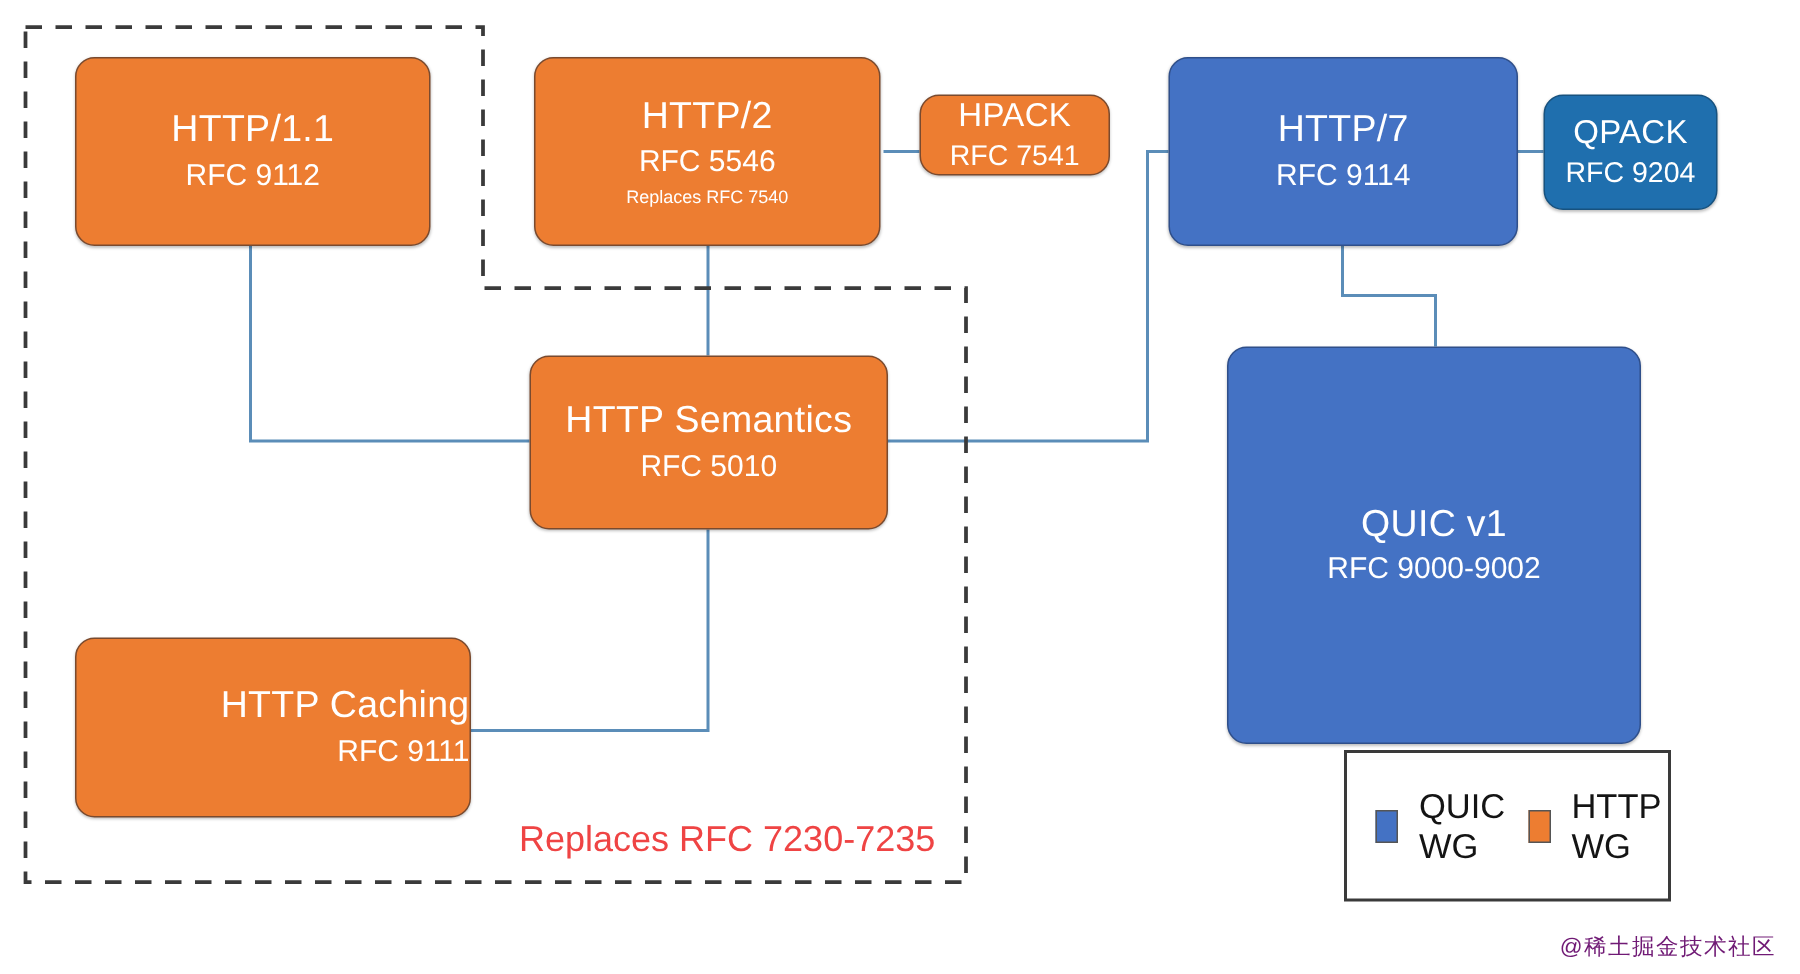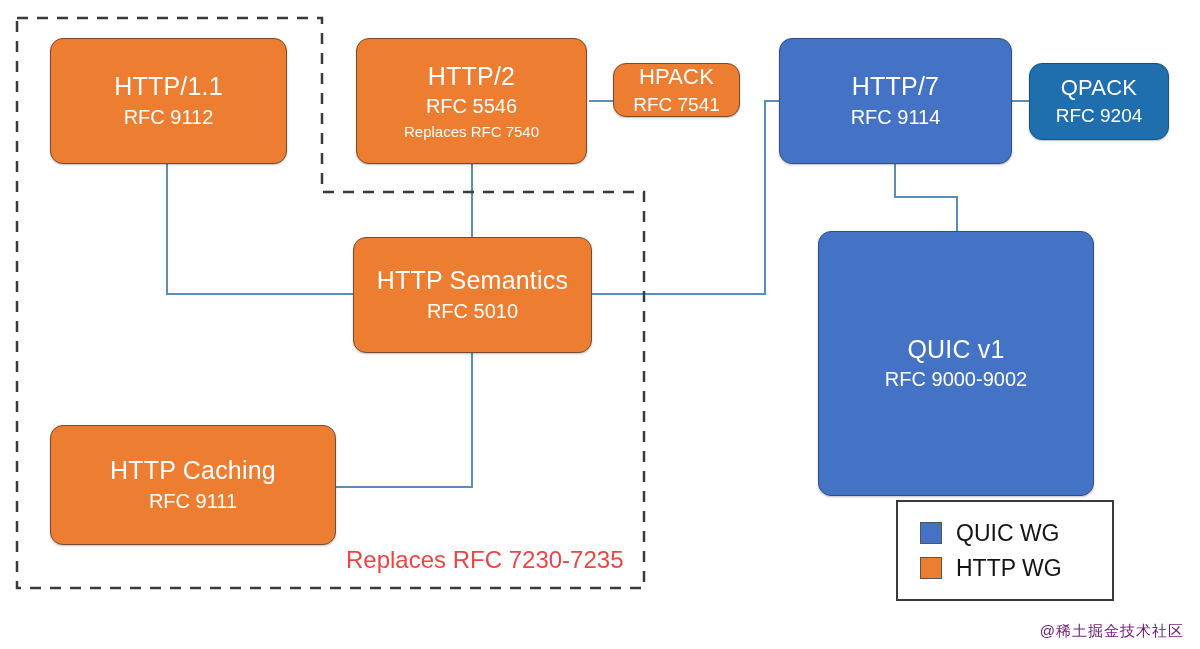--- a/index.html
+++ b/index.html
@@ -58,35 +58,35 @@
     font-size: 25px;
     font-weight: 400;
     letter-spacing: 0.2px;
   }
   .node .sub {
     font-size: 20px;
     font-weight: 400;
     margin-top: 4px;
   }
   .node .sub2 {
-    font-size: 15px;
+    font-size: 12px;
     font-weight: 400;
     margin-top: 4px;
   }
 
   .node.small .title { font-size: 22px; }
   .node.small .sub   { font-size: 19px; }
 
   #node-http11  { left: 50px;  top: 38px;  width: 237px; height: 126px; }
   #node-http2   { left: 356px; top: 38px;  width: 231px; height: 126px; }
   #node-hpack   { left: 613px; top: 63px;  width: 127px; height: 54px;  }
   #node-http3   { left: 779px; top: 38px;  width: 233px; height: 126px; }
-  #node-qpack   { left: 1029px;top: 63px;  width: 140px; height: 77px;  }
+  #node-qpack   { left: 1029px;top: 63px;  width: 116px; height: 77px;  }
   #node-semantics { left: 353px; top: 237px; width: 239px; height: 116px; }
-  #node-caching   { left: 50px;  top: 425px; width: 286px; height: 120px; }
+  #node-caching   { left: 50px;  top: 425px; width: 264px; height: 120px; align-items: flex-end; }
   #node-quic      { left: 818px; top: 231px; width: 276px; height: 265px; }
 
   #caption-replaces {
     position: absolute;
     z-index: 3;
     left: 346px;
     top: 546px;
     font-size: 24px;
     color: #ef4444;
   }
@@ -95,21 +95,21 @@
     position: absolute;
     z-index: 4;
     left: 896px;
     top: 500px;
     width: 218px;
     height: 101px;
     box-sizing: border-box;
     background: #ffffff;
     border: 2px solid #3a3a3a;
     display: flex;
-    flex-direction: column;
+    flex-direction: row;
     justify-content: center;
     gap: 8px;
     padding-left: 22px;
   }
   .legend-row {
     display: flex;
     align-items: center;
     gap: 14px;
   }
   .legend-swatch {

